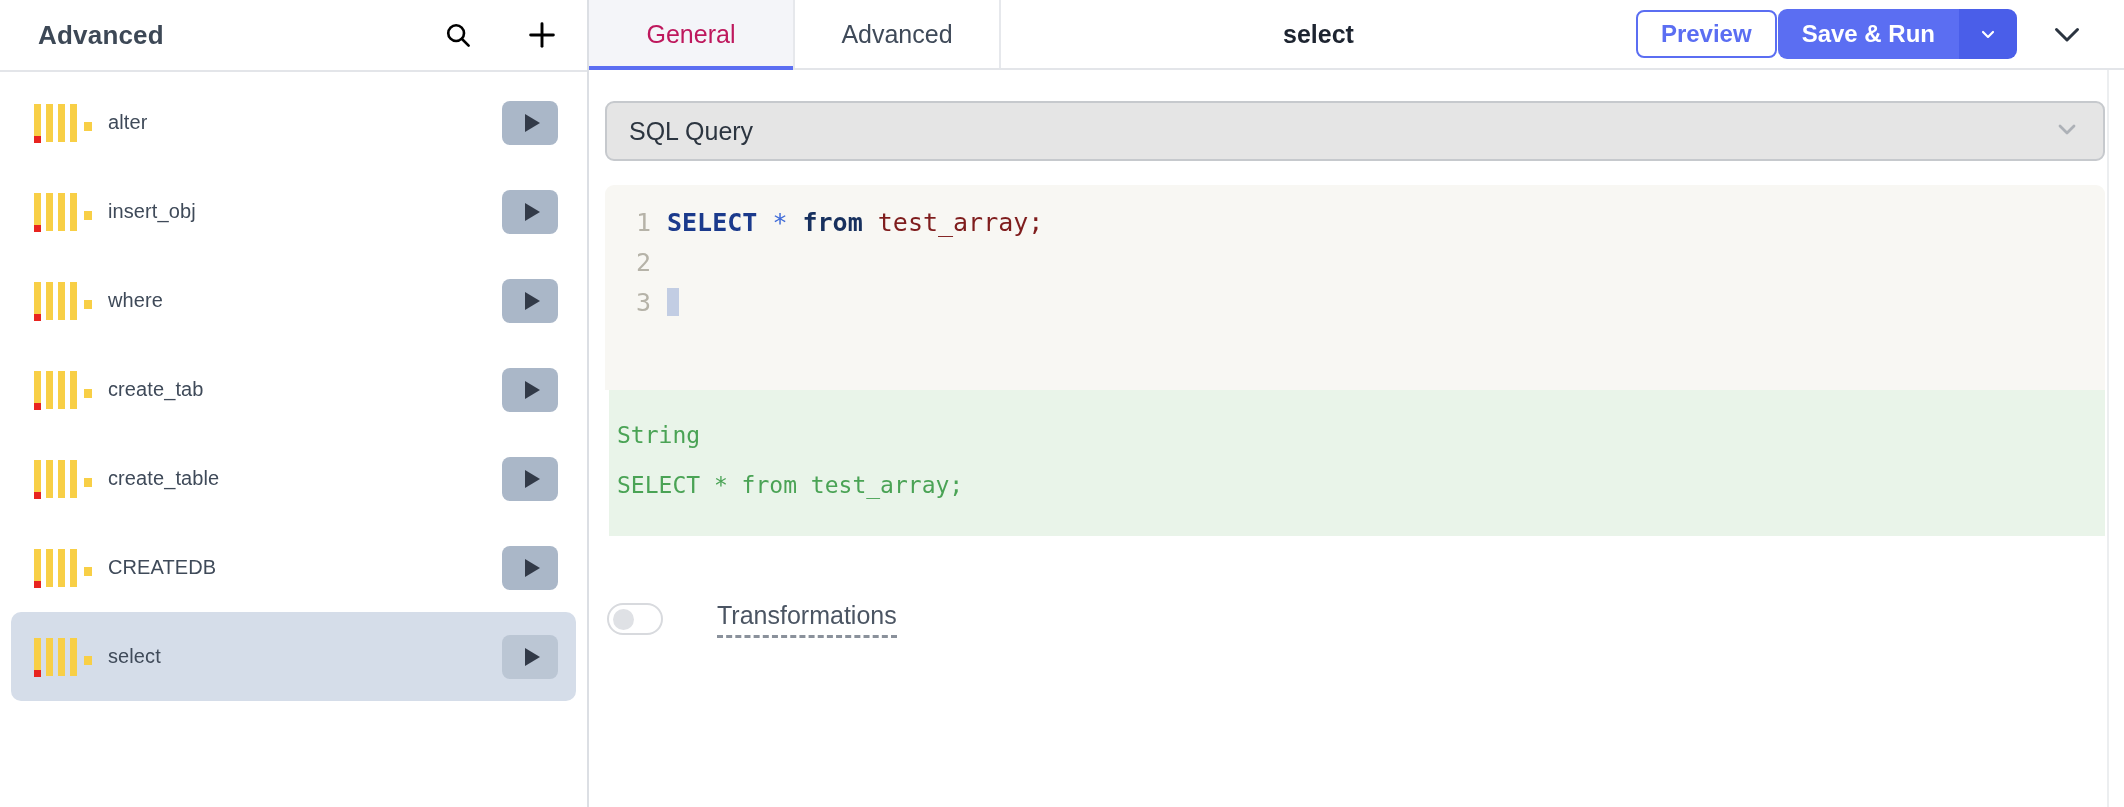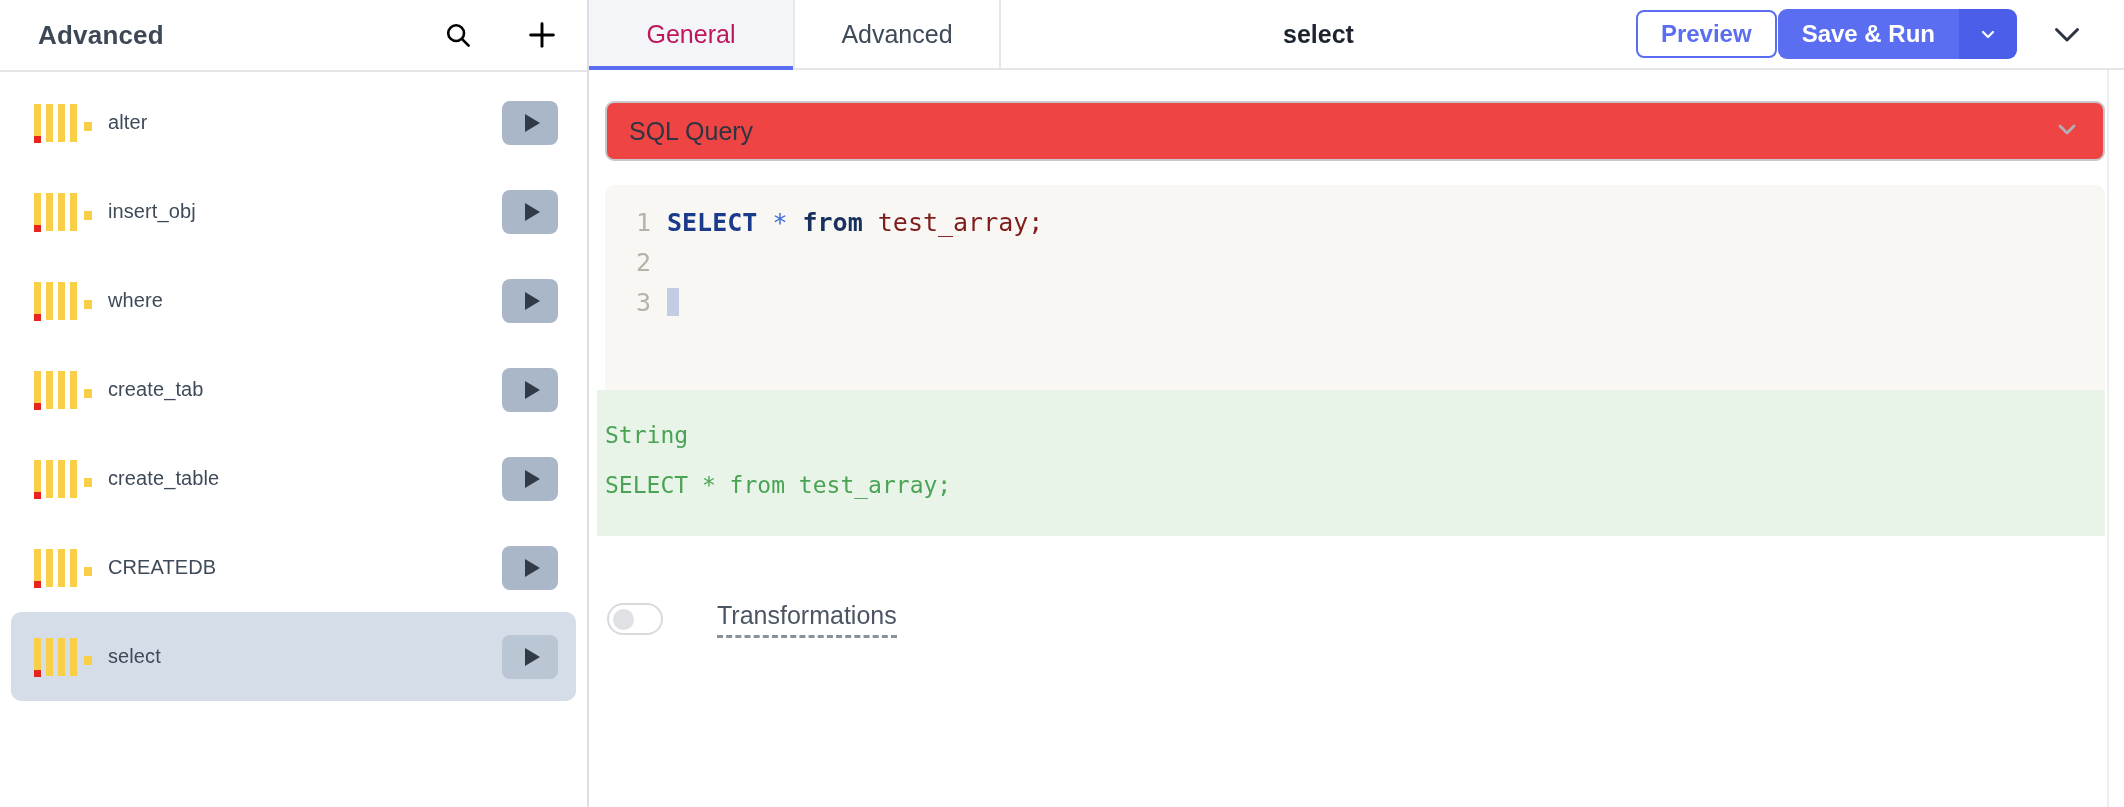--- a/index.html
+++ b/index.html
@@ -149,21 +149,21 @@
   .main-body {
     flex: 1 1 auto; overflow: hidden;
     padding: 31px 0 0 0; position: relative;
   }
 
   .select-box {
     height: 60px;
     border: 2px solid #c6c9cd; border-radius: 9px;
     display: flex; align-items: center;
     padding: 0 22px 0 22px;
-    background: #ef4444; cursor: pointer;
+    background: #e5e5e5; cursor: pointer;
     margin: 0 19px 0 16px;
   }
   .select-box .val { font-size: 25px; color: #2c3540; }
   .select-box .chev { margin-left: auto; color: #adb1b7; }
 
   .editor {
     margin: 24px 19px 0 16px;
     background: #f8f7f3;
     border-radius: 9px 9px 0 0;
     height: 205px;
@@ -181,21 +181,21 @@
   .kw   { color: #1b3a8c; font-weight: bold; }
   .star { color: #3f6bd8; }
   .kw2  { color: #17305e; font-weight: bold; }
   .ident{ color: #7f1d1d; }
   .caret-block {
     display: inline-block; width: 12px; height: 28px;
     background: #c2cde3; vertical-align: -5px;
   }
 
   .result {
-    margin: 0 19px 0 8px;
+    margin: 0 19px 0 20px;
     background: #e9f4e9;
     padding: 20px 0 26px 0;
     font-family: "DejaVu Sans Mono", monospace;
     font-size: 23px; color: #4aa355;
     line-height: 50px;
   }
   .result .pad { padding-left: 8px; }
 
   .transform-row {
     display: flex; align-items: center;

